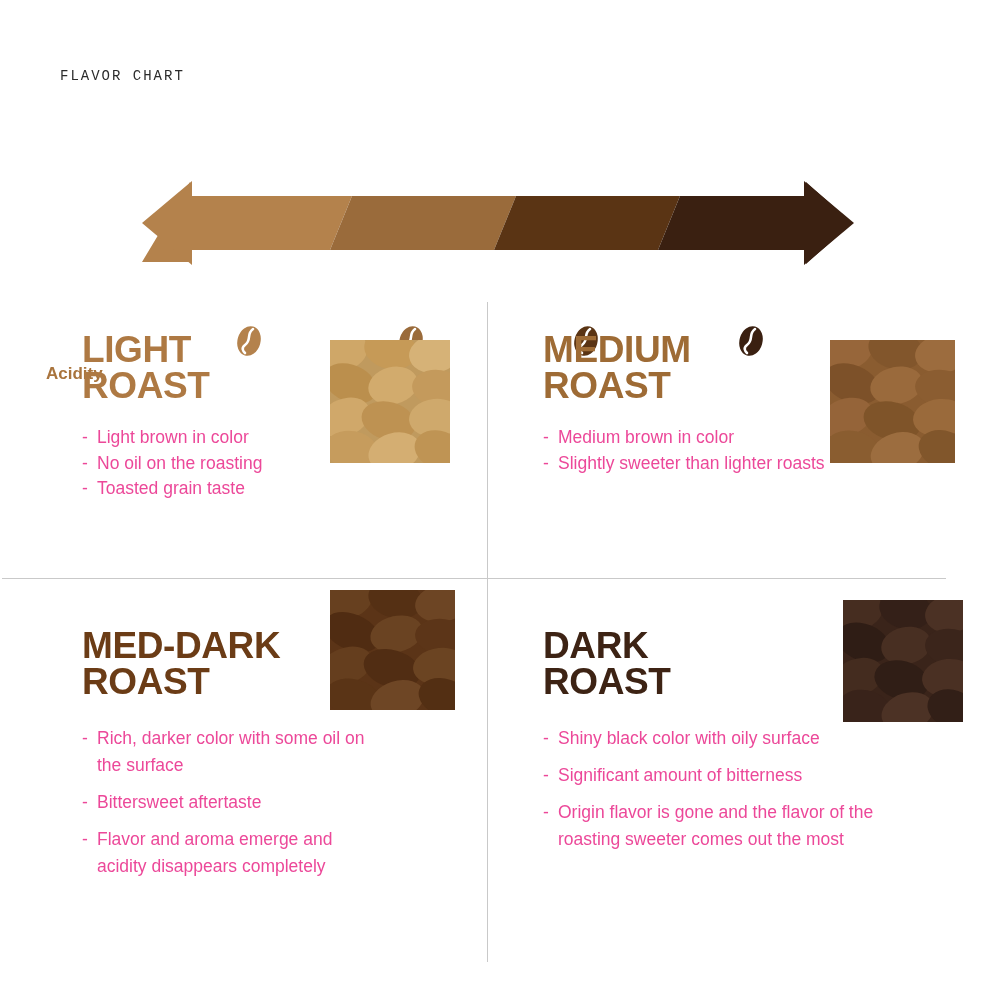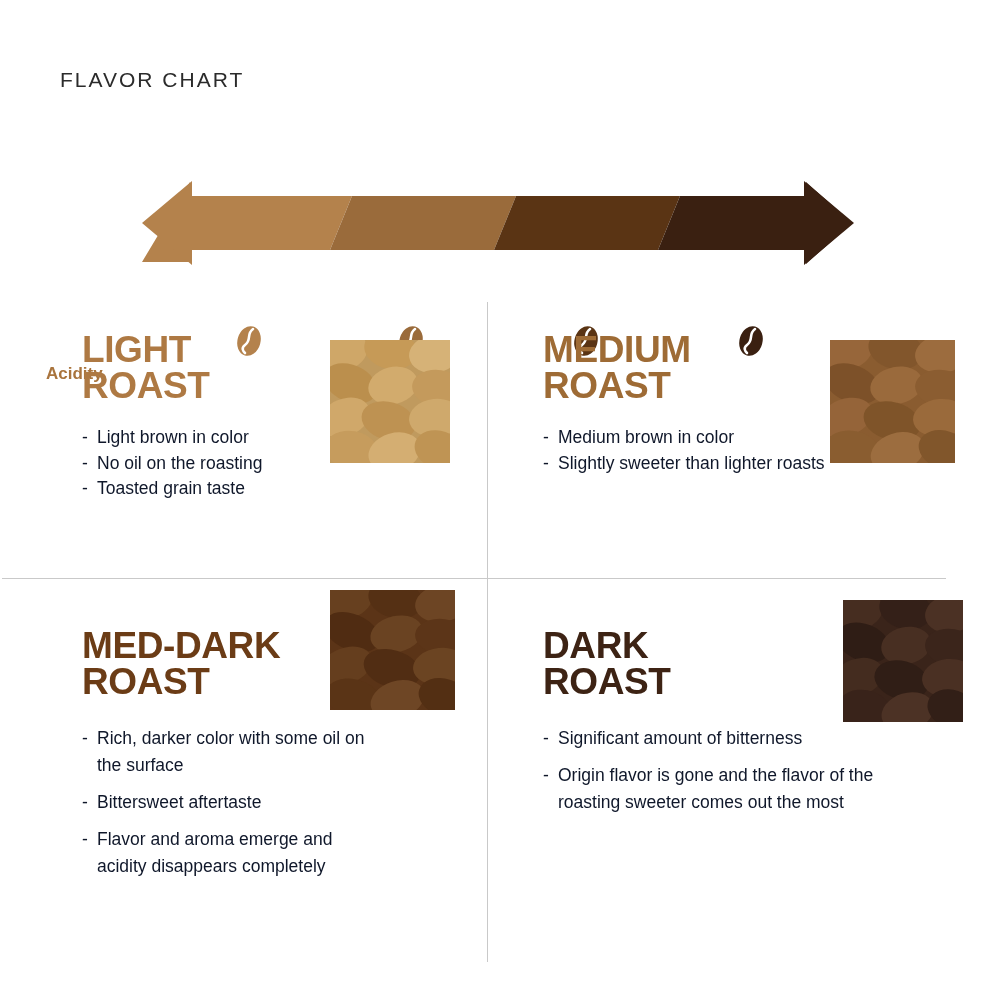--- a/index.html
+++ b/index.html
@@ -14,25 +14,26 @@
     overflow: hidden;
     font-family: "Liberation Sans", sans-serif;
     -webkit-font-smoothing: antialiased;
   }
 
   
   #page-title {
     position: absolute;
     left: 60px;
     top: 68px;
-    font-size: 21px;
+    font-size: 14px;
     letter-spacing: 2.0px;
     color: #2b2b2b;
     font-weight: 400;
     white-space: nowrap;
+    font-family: Liberation Mono, monospace;
   }
 
   
   #scale-band {
     position: absolute;
     left: 0;
     top: 160px;
     width: 1001px;
     height: 115px;
   }
@@ -98,21 +99,21 @@
   .roast-list {
     list-style: none;
     margin: 0;
     padding: 0;
     color: #2e2e2e;
     font-size: 17.5px;
   }
   .roast-list li {
     position: relative;
     padding-left: 15px;
-    color: #0f172a;
+    color: #ec4899;
   }
   .roast-list li::before {
     content: "-";
     position: absolute;
     left: 0;
     top: 0;
   }
 
   
   .list-tight li { line-height: 25.5px; margin-bottom: 0; }
@@ -275,20 +276,21 @@
   <div class="bean" style="left:66%;top:48%;width:44%;height:31%;background:#6b4422;transform:rotate(-6deg);"></div>
   <div class="bean" style="left:-4%;top:74%;width:44%;height:31%;background:#5a3416;transform:rotate(12deg);"></div>
   <div class="bean" style="left:32%;top:76%;width:44%;height:31%;background:#6e4625;transform:rotate(-17deg);"></div>
   <div class="bean" style="left:70%;top:74%;width:42%;height:31%;background:#532f13;transform:rotate(18deg);"></div>
 </div>
 
 <div class="quadrant" id="quad-dark">
   <h2 class="roast-heading" style="color:#3d2314;">DARK
 ROAST</h2>
   <ul class="roast-list list-loose" style="margin-top:26px; width:380px;">
+    <li>Shiny black color with oily surface</li>
     <li>Significant amount of bitterness</li>
     <li>Origin flavor is gone and the flavor of the roasting sweeter comes out the most</li>
   </ul>
 </div>
 <div class="bean-photo" id="photo-dark" style="background:#3a241a;">
   <div class="bean" style="left:-8%;top:-6%;width:42%;height:30%;background:#462d20;transform:rotate(-16deg);"></div>
   <div class="bean" style="left:30%;top:-8%;width:44%;height:32%;background:#342018;transform:rotate(14deg);"></div>
   <div class="bean" style="left:68%;top:-4%;width:42%;height:31%;background:#4b3124;transform:rotate(-8deg);"></div>
   <div class="bean" style="left:-6%;top:20%;width:46%;height:30%;background:#2f1d15;transform:rotate(22deg);"></div>
   <div class="bean" style="left:32%;top:22%;width:42%;height:30%;background:#482f22;transform:rotate(-12deg);"></div>

